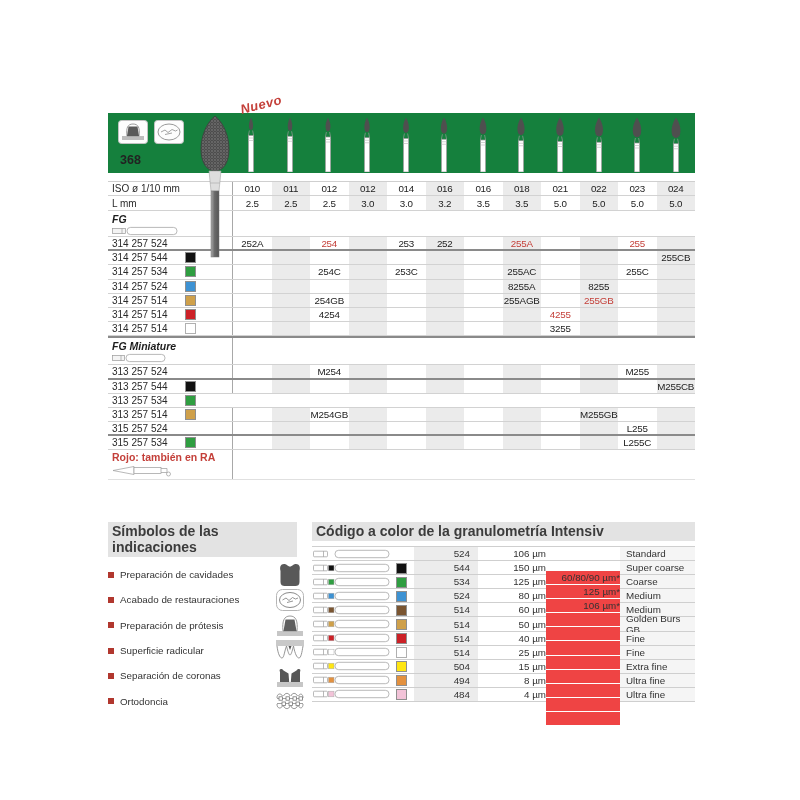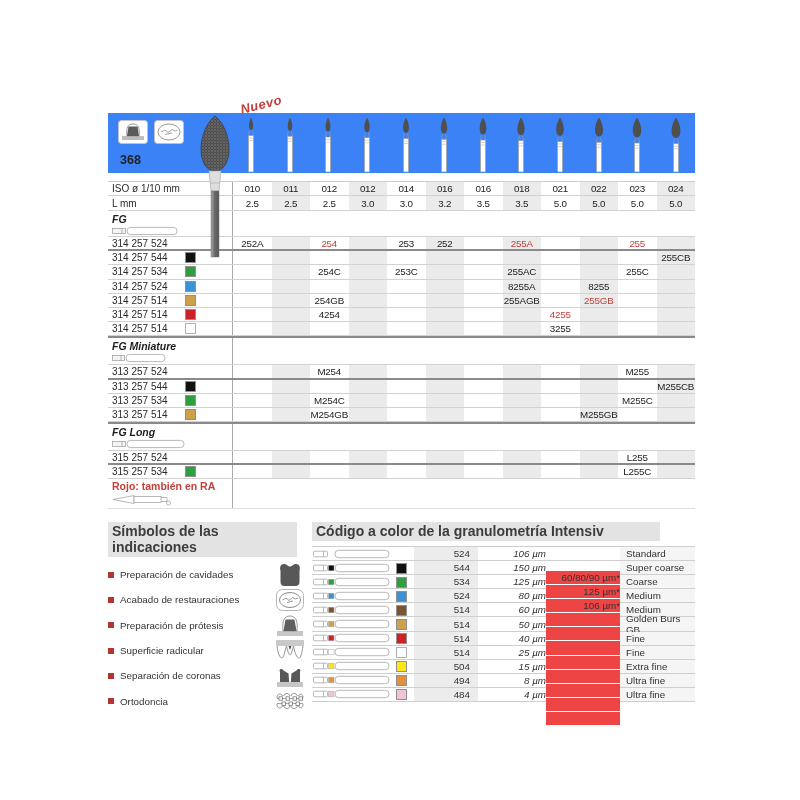--- a/index.html
+++ b/index.html
@@ -1,19 +1,19 @@
 <!DOCTYPE html>
 <html><head>
 <meta charset="utf-8">
 <style>
   html,body{margin:0;padding:0;background:#fff;}
   #page{position:relative;width:800px;height:800px;background:#ffffff;overflow:hidden;
         font-family:"Liberation Sans",sans-serif;color:#2a2a2a;}
   
-  .band{position:absolute;left:108px;top:113px;width:587px;height:60px;background:#3b82f6;}
+  .band{position:absolute;left:108px;top:113px;width:587px;height:60px;background:#15803d;}
   .band-icon{position:absolute;top:7px;}
   #band-icon-1{left:10px;} #band-icon-2{left:46px;}
   .prod-num{position:absolute;left:12px;top:40px;font-size:12.5px;font-weight:bold;color:#222;}
   .nuevo{position:absolute;left:240px;top:97px;font-size:13px;font-weight:bold;font-style:italic;
          color:#c4403a;transform:rotate(-14deg);letter-spacing:.5px;}
   #burs-strip svg{position:absolute;top:3px;}
   #big-bur{position:absolute;left:196px;top:114px;z-index:5;}
   
   #main-table{position:absolute;left:108px;top:181px;width:587px;}
   .trow{display:flex;box-sizing:border-box;border-bottom:1px solid #d2d2d2;}
@@ -46,31 +46,31 @@
   .sec-title{display:inline-block;background:#e3e3e3;color:#3c3c3c;font-size:14px;
              font-weight:bold;padding:1px 6px 2px 4px;}
   #symbols .sec-title{width:189px;box-sizing:border-box;}
   #symbols-list{margin-top:5px;}
   .sym-row{display:flex;align-items:center;height:25.3px;}
   .bullet{width:6px;height:6px;background:#b1372e;flex:none;margin-right:6px;}
   .sym-label{flex:1;font-size:9.8px;color:#333;}
   .sym-icon{width:33px;flex:none;line-height:0;}
   
   #granulometry{position:absolute;left:312px;top:522px;width:383px;}
-  #granulometry .sec-title{width:348px;box-sizing:border-box;}
+  #granulometry .sec-title{width:383px;box-sizing:border-box;}
   #gran-rows{margin-top:5px;border-top:1px solid #cfcfcf;}
   .g-row{display:flex;align-items:center;height:14.1px;box-sizing:border-box;
          border-bottom:1px solid #cfcfcf;font-size:9.8px;color:#333;}
   .g-icon{width:84px;flex:none;line-height:0;padding-left:1px;box-sizing:border-box;}
   .g-sw-wrap{width:18px;flex:none;position:relative;height:100%;}
   .g-sw-wrap .swatch{position:absolute;left:0;top:1.5px;}
   .g-code{width:64px;flex:none;text-align:right;padding-right:8px;box-sizing:border-box;
           background:#ececec;height:100%;display:flex;align-items:center;justify-content:flex-end;}
   .g-grain{width:68px;flex:none;text-align:right;height:100%;display:flex;
-           align-items:center;justify-content:flex-end;font-style:italic;}
+           align-items:center;justify-content:flex-end;}
   .g-extra{width:74px;flex:none;text-align:right;background:#ef4444;height:100%;
            display:flex;align-items:center;justify-content:flex-end;margin-top:48px;}
   .g-name{flex:1;padding-left:6px;background:#f5f5f5;height:100%;display:flex;align-items:center;}
 </style>
 </head>
 <body>
 
 <div id="page">
 
   <div class="band">
@@ -431,65 +431,40 @@
             <div class="cell st"></div>
             <div class="cell"></div>
             <div class="cell st">M255CB</div>
           </div>
         </div>
         <div class="trow data-row">
           <div class="lblcol">
             <div>313 257 534</div>
             <div class="swatch" style="background: rgb(47, 158, 65);"></div>
           </div>
-          <div class="cells">
-            <div class="cell"></div>
-            <div class="cell st"></div>
-            <div class="cell">M254C</div>
-            <div class="cell st"></div>
-            <div class="cell"></div>
-            <div class="cell st"></div>
-            <div class="cell"></div>
-            <div class="cell st"></div>
-            <div class="cell"></div>
-            <div class="cell st"></div>
-            <div class="cell">M255C</div>
-            <div class="cell st"></div>
-          </div>
         </div>
         <div class="trow data-row">
           <div class="lblcol">
             <div>313 257 514</div>
             <div class="swatch" style="background: rgb(207, 160, 74);"></div>
           </div>
           <div class="cells">
             <div class="cell"></div>
             <div class="cell st"></div>
             <div class="cell">M254GB</div>
             <div class="cell st"></div>
             <div class="cell"></div>
             <div class="cell st"></div>
             <div class="cell"></div>
             <div class="cell st"></div>
             <div class="cell"></div>
             <div class="cell st">M255GB</div>
             <div class="cell"></div>
             <div class="cell st"></div>
           </div>
-        </div>
-        <div class="sec-row tall">
-          <div class="sec-lblwrap">
-            <div class="sec-label">FG Long</div>
-            <div class="sec-icon"><svg width="74" height="10" viewBox="0 0 74 10">
-                <rect x="0.5" y="2.4" width="13" height="5.2" fill="#f4f4f4" stroke="#9b9b9b" stroke-width="0.7"></rect>
-                <line x1="10" y1="2.4" x2="10" y2="7.6" stroke="#9b9b9b" stroke-width="0.7"></line>
-                <rect x="15" y="1.4" width="57" height="7.2" rx="3.5" fill="#fff" stroke="#9b9b9b" stroke-width="0.7"></rect>
-              </svg></div>
-          </div>
-          <div class="sec-data"></div>
         </div>
         <div class="trow data-row first-row">
           <div class="lblcol">
             <div>315 257 524</div>
           </div>
           <div class="cells">
             <div class="cell"></div>
             <div class="cell st"></div>
             <div class="cell"></div>
             <div class="cell st"></div>

